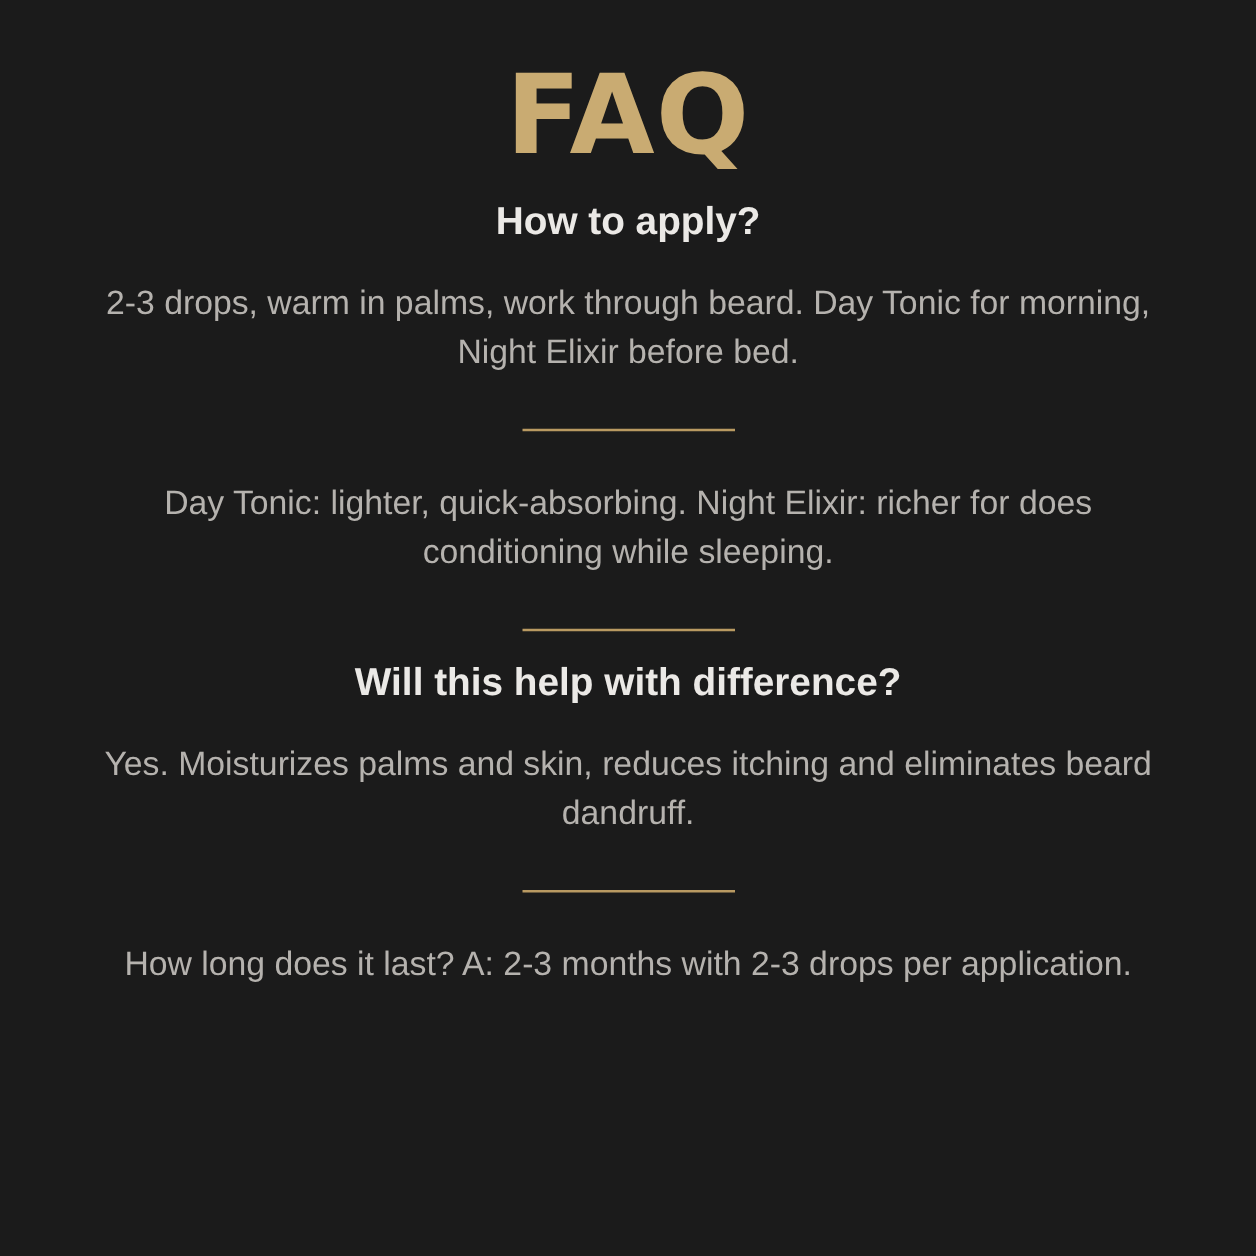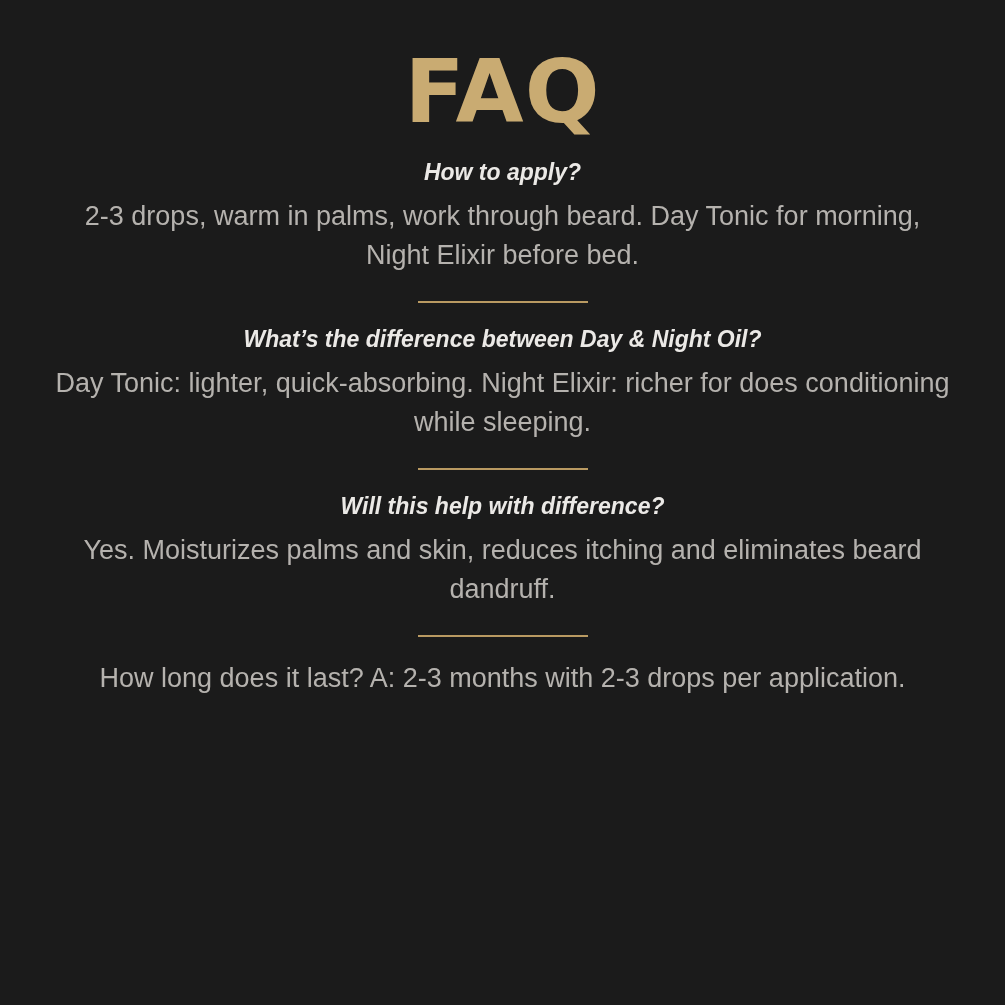--- a/index.html
+++ b/index.html
@@ -39,36 +39,35 @@
     flex-direction: column;
     align-items: center;
   }
   .faq-item {
     width: 100%;
     display: flex;
     flex-direction: column;
     align-items: center;
   }
   .faq-question {
-    font-size: 23px;
+    font-size: 31px;
     font-weight: 700;
     color: #ebe9e6;
     text-align: center;
     line-height: 1.25;
     margin: 0 0 10px 0;
     max-width: 900px;
-    font-style: italic;
   }
   .faq-answer {
     font-size: 27px;
     font-weight: 400;
     color: #b5b2ae;
     text-align: center;
     line-height: 1.45;
-    margin: 0;
+    margin: 16px;
     max-width: 900px;
   }
   .divider {
     width: 170px;
     height: 2px;
     background: #b99a62;
     margin: 26px 0 22px 0;
     border: none;
   }
 </style>
@@ -82,21 +81,20 @@
   <div class="faq-list">
 
     <div class="faq-item">
       <div class="faq-question">How to apply?</div>
       <div class="faq-answer">2-3 drops, warm in palms, work through beard. Day Tonic for morning, Night Elixir before bed.</div>
     </div>
 
     <hr class="divider">
 
     <div class="faq-item">
-      <div class="faq-question">What’s the difference between Day &amp; Night Oil?</div>
       <div class="faq-answer">Day Tonic: lighter, quick-absorbing. Night Elixir: richer for does conditioning while sleeping.</div>
     </div>
 
     <hr class="divider">
 
     <div class="faq-item">
       <div class="faq-question">Will this help with difference?</div>
       <div class="faq-answer">Yes. Moisturizes palms and skin, reduces itching and eliminates beard dandruff.</div>
     </div>
 

